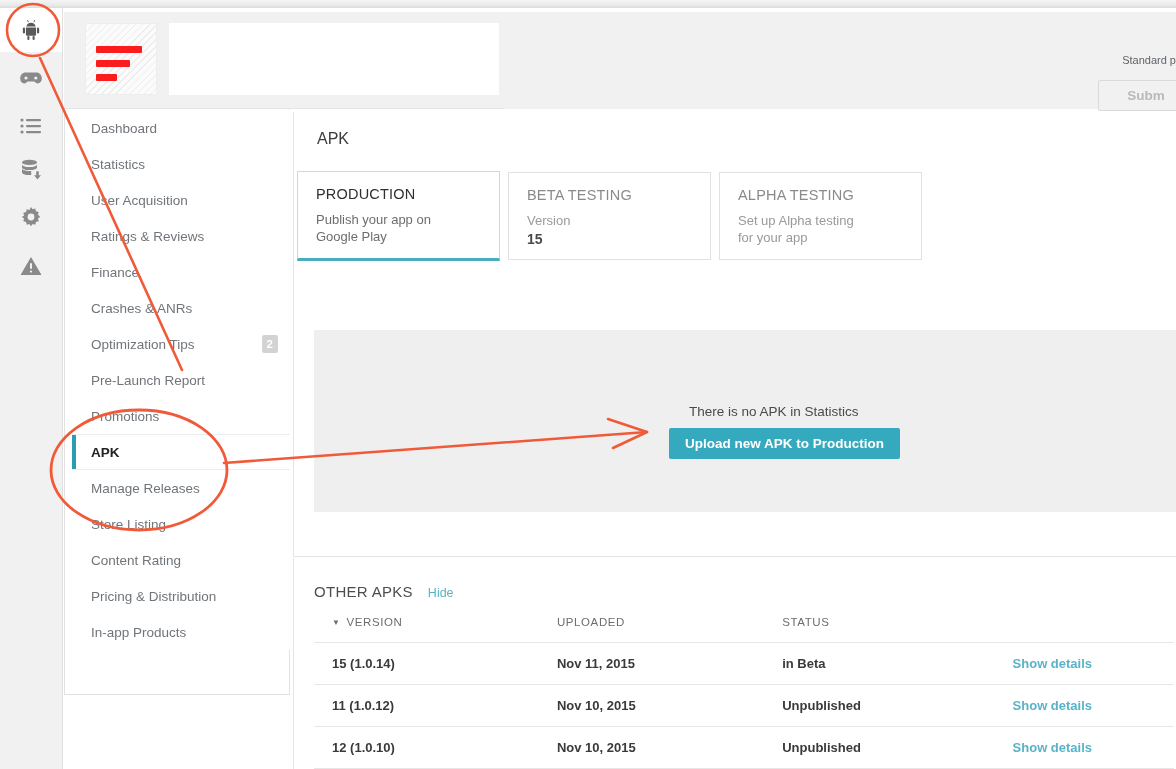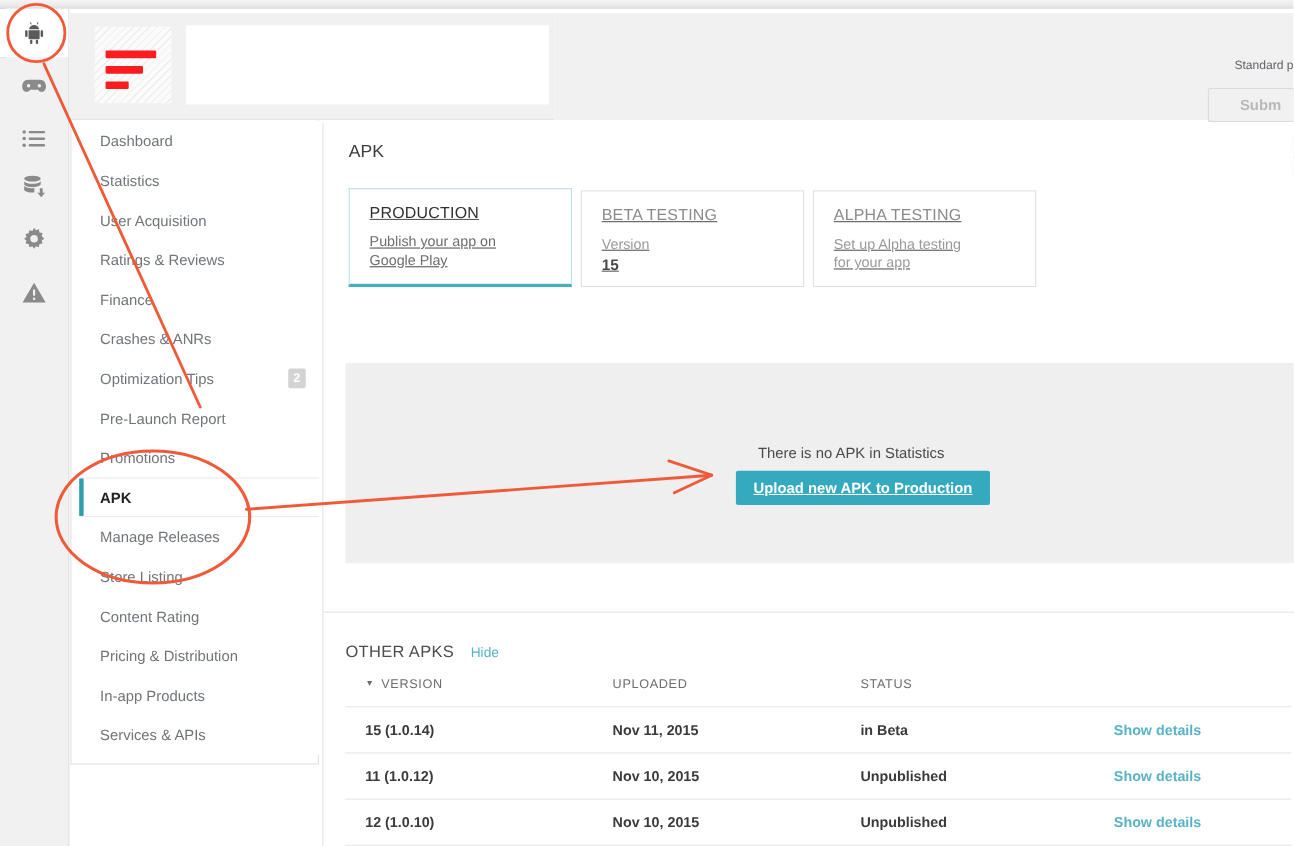--- a/index.html
+++ b/index.html
@@ -211,24 +211,23 @@
   .apk-heading {
     position: absolute;
     left: 23px; top: 18px;
     font-size: 16px;
     color: #3c3c3c;
   }
 
   
   .tabs {
     position: absolute;
-    left: 23px; top: 59px;
-    display: flex;
-    align-items: flex-end;
-    text-decoration: underline;
+    left: 3px; top: 59px;
+    display: flex;
+    align-items: center;
   }
   .tab {
     width: 203px;
     height: 88px;
     background: #ffffff;
     border: 1px solid #e1e1e1;
     box-sizing: border-box;
     padding: 14px 0 0 18px;
     margin-right: 8px;
     position: relative;
@@ -280,21 +279,20 @@
     padding: 0 16px;
     background: #35a9bd;
     color: #ffffff;
     font-size: 13.5px;
     font-weight: bold;
     display: flex;
     align-items: center;
     justify-content: center;
     border-radius: 2px;
     white-space: nowrap;
-    text-decoration: underline;
   }
 
   
   .other-apks {
     position: absolute;
     left: 293px; top: 558px;
     width: 971px;
     height: 211px;
     background: #ffffff;
     border-left: 1px solid #e4e4e4;
@@ -492,23 +490,20 @@
     <span>Store Listing</span>
   </div>
   <div class="nav-item">
     <span>Content Rating</span>
   </div>
   <div class="nav-item">
     <span>Pricing &amp; Distribution</span>
   </div>
   <div class="nav-item">
     <span>In-app Products</span>
-  </div>
-  <div class="nav-item">
-    <span>Services &amp; APIs</span>
   </div>
 </div>
 
 <div class="page-topbar">
   <div class="standard-publishing">Standard p</div>
   <div class="submit-btn">Subm</div>
 </div>
 
 <div class="switch-advanced-btn">Switch to advanc</div>
 

